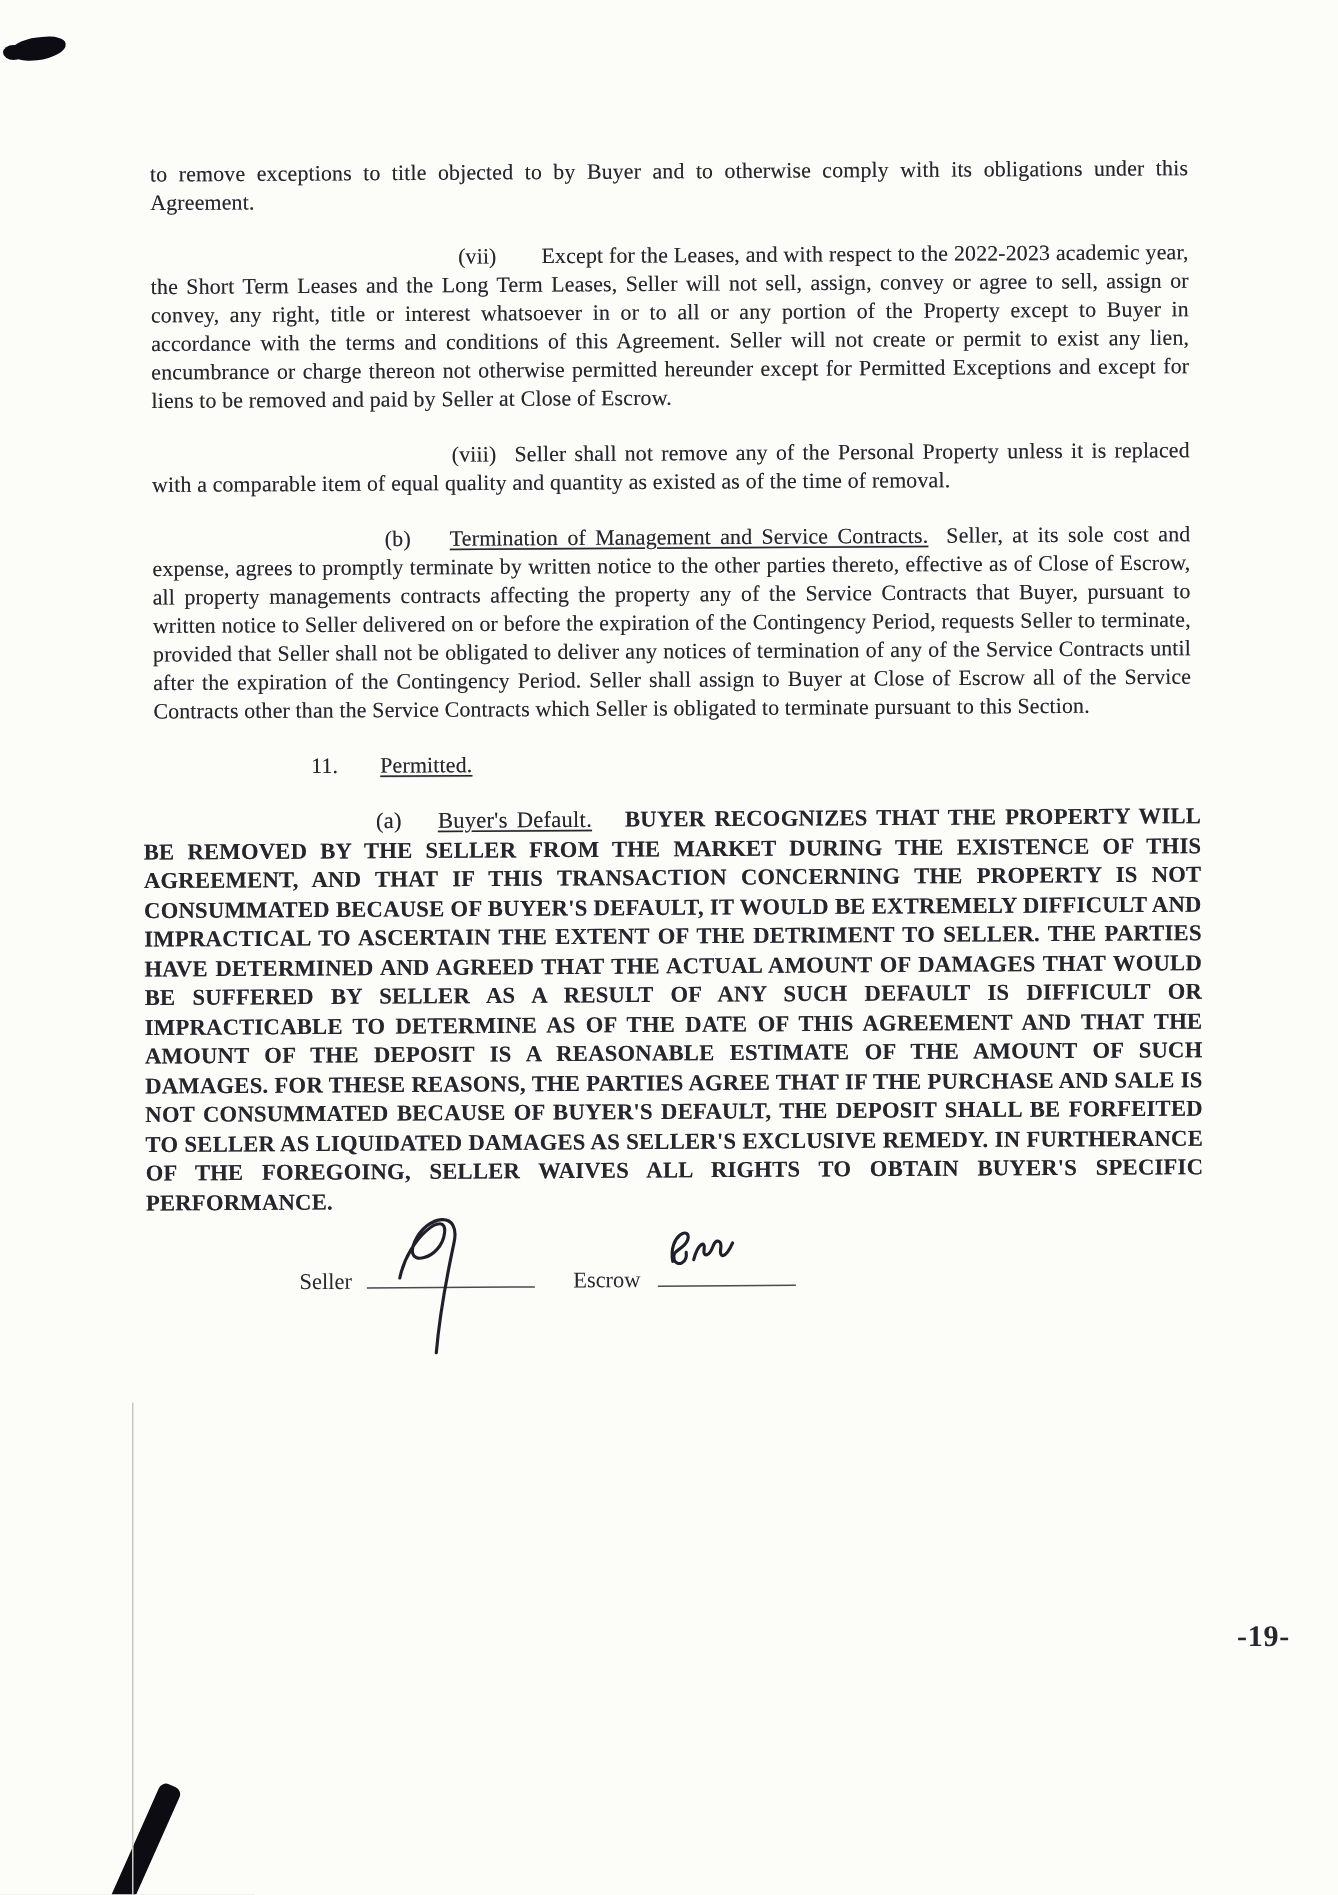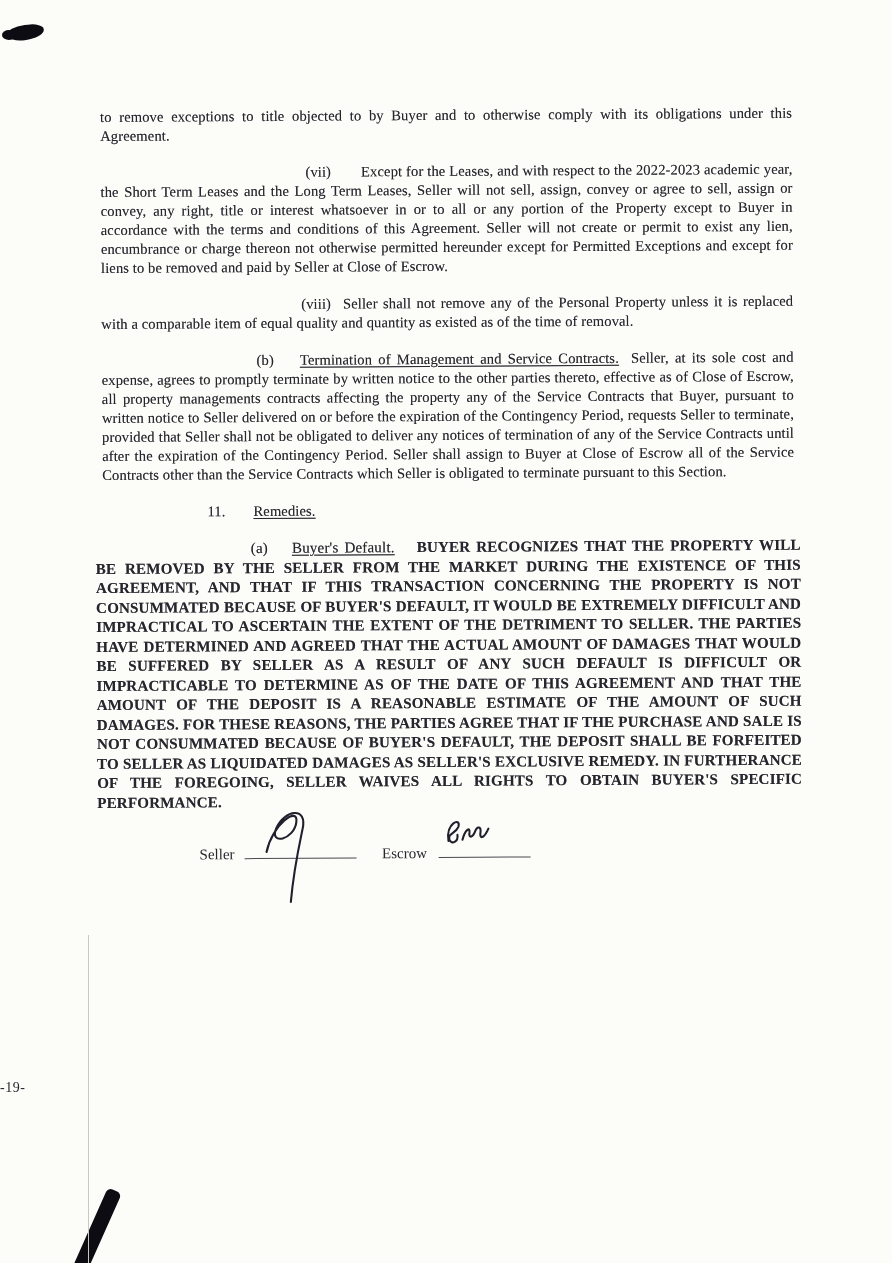--- a/index.html
+++ b/index.html
@@ -76,23 +76,24 @@
     stroke: #20202c;
     stroke-width: 2.1;
     stroke-linecap: round;
     stroke-linejoin: round;
   }
   .page-number {
     position: absolute;
     left: 0;
     width: 860px;
     top: 1080px;
-    text-align: left;
-    font-size: 14px;
+    text-align: right;
+    font-size: 20px;
     letter-spacing: 0.5px;
+    font-weight: bold;
   }
   
   .artifact { position: absolute; background: #0c0c12; }
   .blob-top-left {
     left: 7px; top: 25px; width: 37px; height: 15px;
     border-radius: 55% 45% 60% 50%;
     transform: rotate(-7deg);
   }
   .blob-top-left-2 {
     left: 2px; top: 30px; width: 14px; height: 10px;
@@ -125,21 +126,21 @@
 
     <p class="para">
       <span class="tab-viii">(viii)</span><span>Seller shall not remove any of the Personal Property unless it is replaced with a comparable item of equal quality and quantity as existed as of the time of removal.</span>
     </p>
 
     <p class="para">
       <span class="tab-b">(b)</span><span class="u after-head">Termination of Management and Service Contracts.</span><span>Seller, at its sole cost and expense, agrees to promptly terminate by written notice to the other parties thereto, effective as of Close of Escrow, all property managements contracts affecting the property any of the Service Contracts that Buyer, pursuant to written notice to Seller delivered on or before the expiration of the Contingency Period, requests Seller to terminate, provided that Seller shall not be obligated to deliver any notices of termination of any of the Service Contracts until after the expiration of the Contingency Period.  Seller shall assign to Buyer at Close of Escrow all of the Service Contracts other than the Service Contracts which Seller is obligated to terminate pursuant to this Section.</span>
     </p>
 
     <p class="para">
-      <span class="tab-14">11.</span><span class="u">Remedies.</span>
+      <span class="tab-14">11.</span><span class="u">Permitted.</span>
     </p>
 
     <p class="para bold-block">
       <span class="plain tab-a">(a)</span><span class="plain u after-head-a">Buyer's Default.</span><span>BUYER RECOGNIZES THAT THE PROPERTY WILL BE REMOVED BY THE SELLER FROM THE MARKET DURING THE EXISTENCE OF THIS AGREEMENT, AND THAT IF THIS TRANSACTION CONCERNING THE PROPERTY IS NOT CONSUMMATED BECAUSE OF BUYER'S DEFAULT, IT WOULD BE EXTREMELY DIFFICULT AND IMPRACTICAL TO ASCERTAIN THE EXTENT OF THE DETRIMENT TO SELLER. THE PARTIES HAVE DETERMINED AND AGREED THAT THE ACTUAL AMOUNT OF DAMAGES THAT WOULD BE SUFFERED BY SELLER AS A RESULT OF ANY SUCH DEFAULT IS DIFFICULT OR IMPRACTICABLE TO DETERMINE AS OF THE DATE OF THIS AGREEMENT AND THAT THE AMOUNT OF THE DEPOSIT IS A REASONABLE ESTIMATE OF THE AMOUNT OF SUCH DAMAGES. FOR THESE REASONS, THE PARTIES AGREE THAT IF THE PURCHASE AND SALE IS NOT CONSUMMATED BECAUSE OF BUYER'S DEFAULT, THE DEPOSIT SHALL BE FORFEITED TO SELLER AS LIQUIDATED DAMAGES AS SELLER'S EXCLUSIVE REMEDY.  IN FURTHERANCE OF THE FOREGOING, SELLER WAIVES ALL RIGHTS TO OBTAIN BUYER'S SPECIFIC PERFORMANCE.</span>
     </p>
 
     <div class="sig-row">
       <span class="sig-label">Seller</span>
       <span class="sig-line seller">
         <svg class="sig-svg" style="left:8px; top:-44px;" width="80" height="110" viewBox="0 0 80 110">

